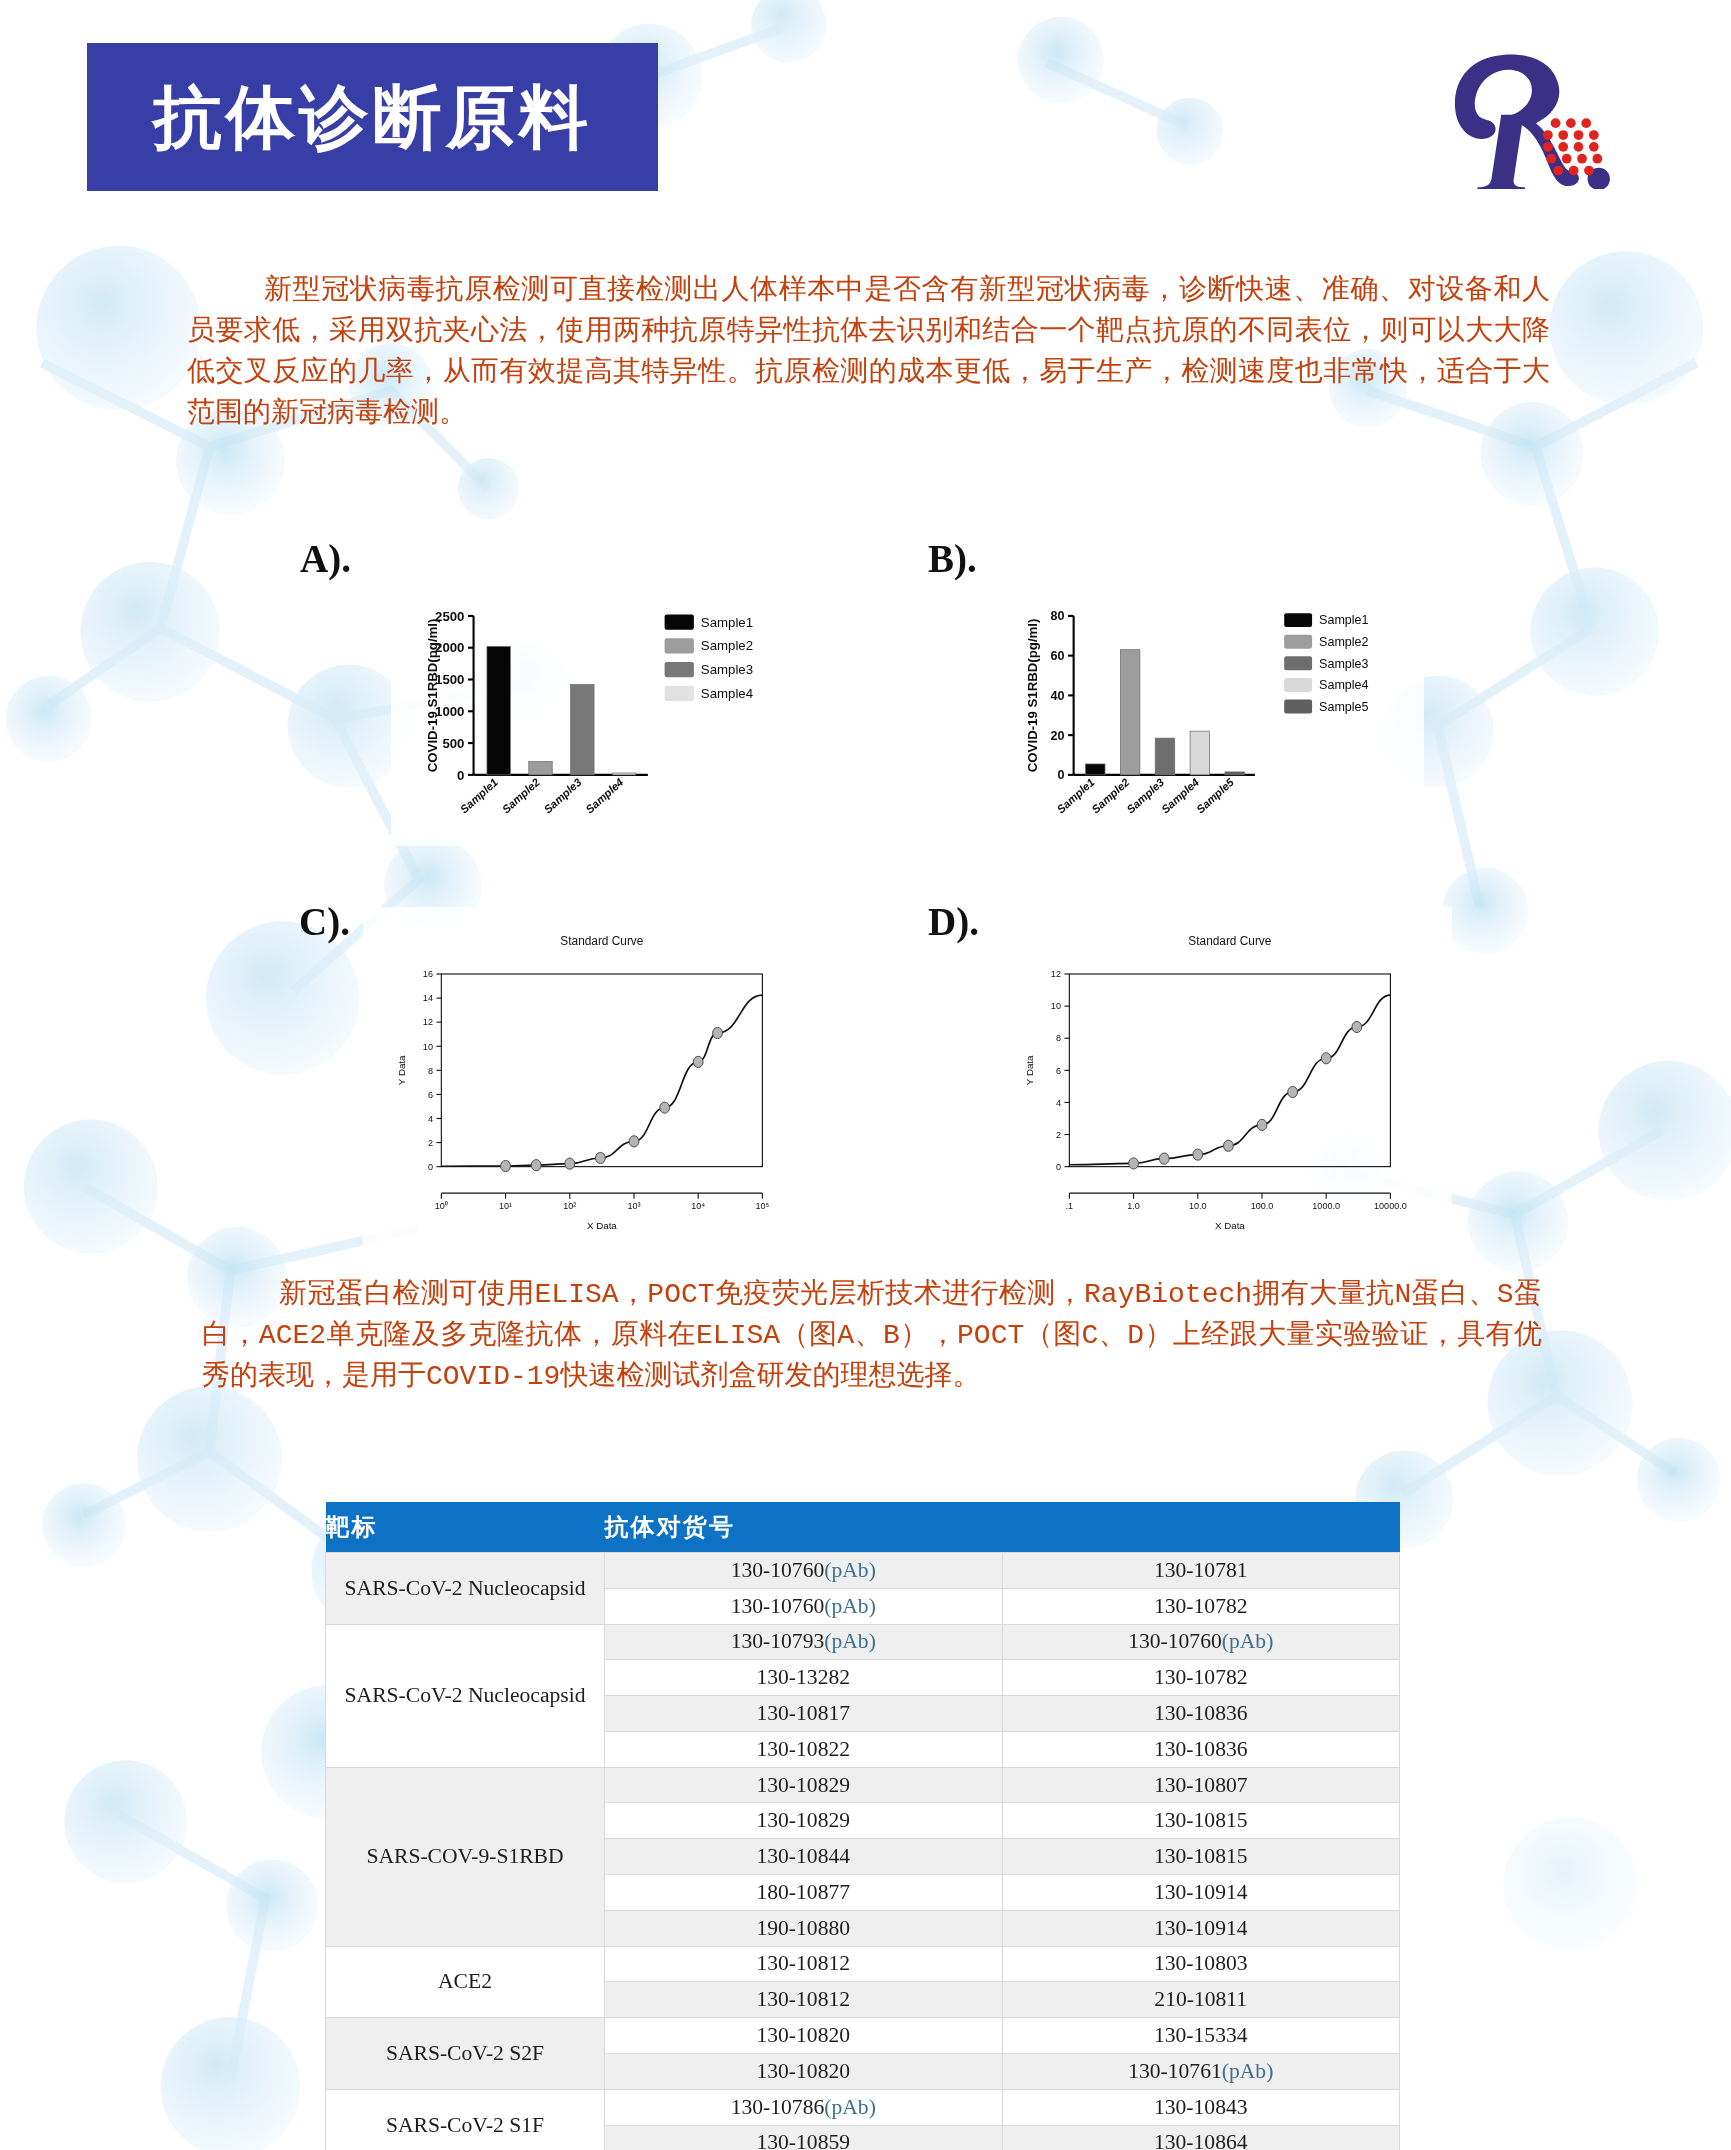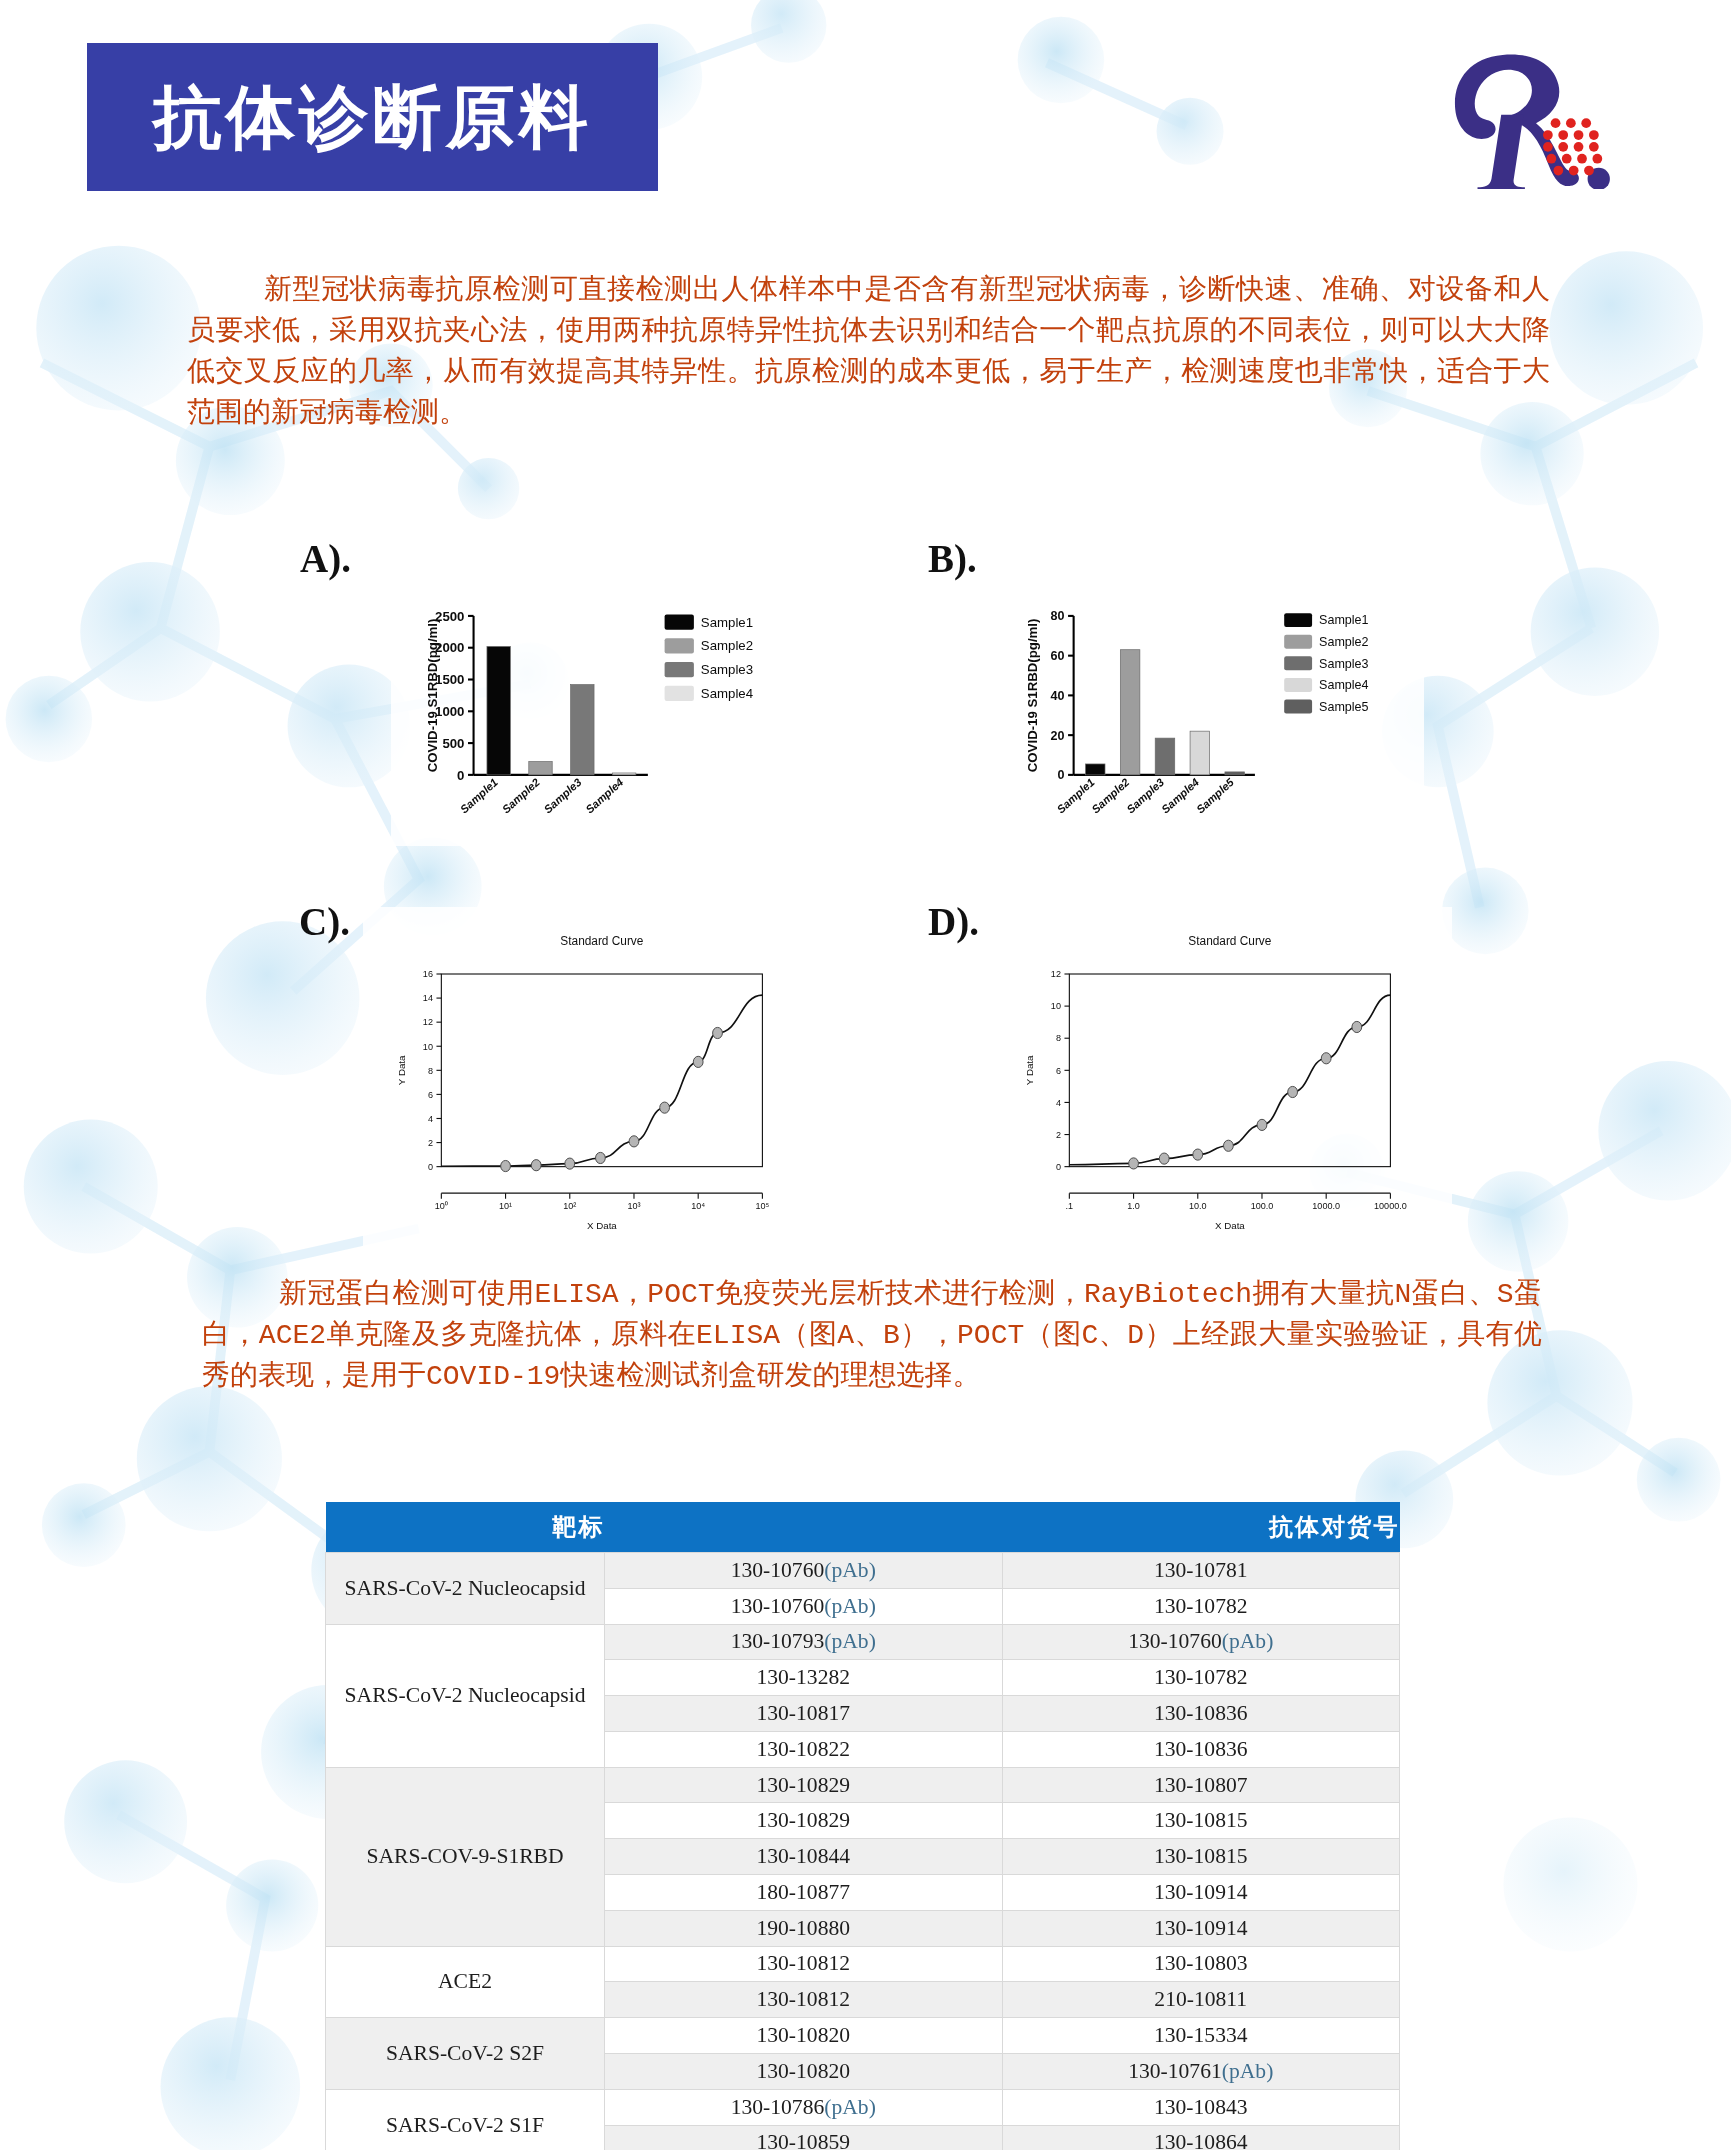--- a/index.html
+++ b/index.html
@@ -52,21 +52,21 @@
   .svgwrap{width:100%;height:100%;display:block;}
 
   
   #ab-table{
     position:absolute;left:325px;top:1502px;width:1075px;z-index:3;
     border-collapse:collapse;
     font-family:"Liberation Serif","DejaVu Serif",serif;
   }
   #ab-table th{
     background:#0d72c4;color:#fff;font-size:24px;font-weight:bold;
-    padding:9px 0;text-align:right;letter-spacing:2.1px;
+    padding:9px 0;text-align:left;letter-spacing:2.1px;
     font-family:"DejaVu Sans","Liberation Sans",sans-serif;
   }
   #ab-table td{
     font-size:21.6px;color:#1d1d1d;text-align:center;
     padding:4.9px 2.8px;border:0.7px solid #d9d9d9;height:25px;white-space:nowrap;
   }
   td.target-cell{font-size:21.6px;border-right:0.7px solid #c9c9c9;}
   tr.shade td{background:#efefef;}
   tr.plain td{background:#ffffff;}
   td.tc-shade{background:#efefef !important;}

